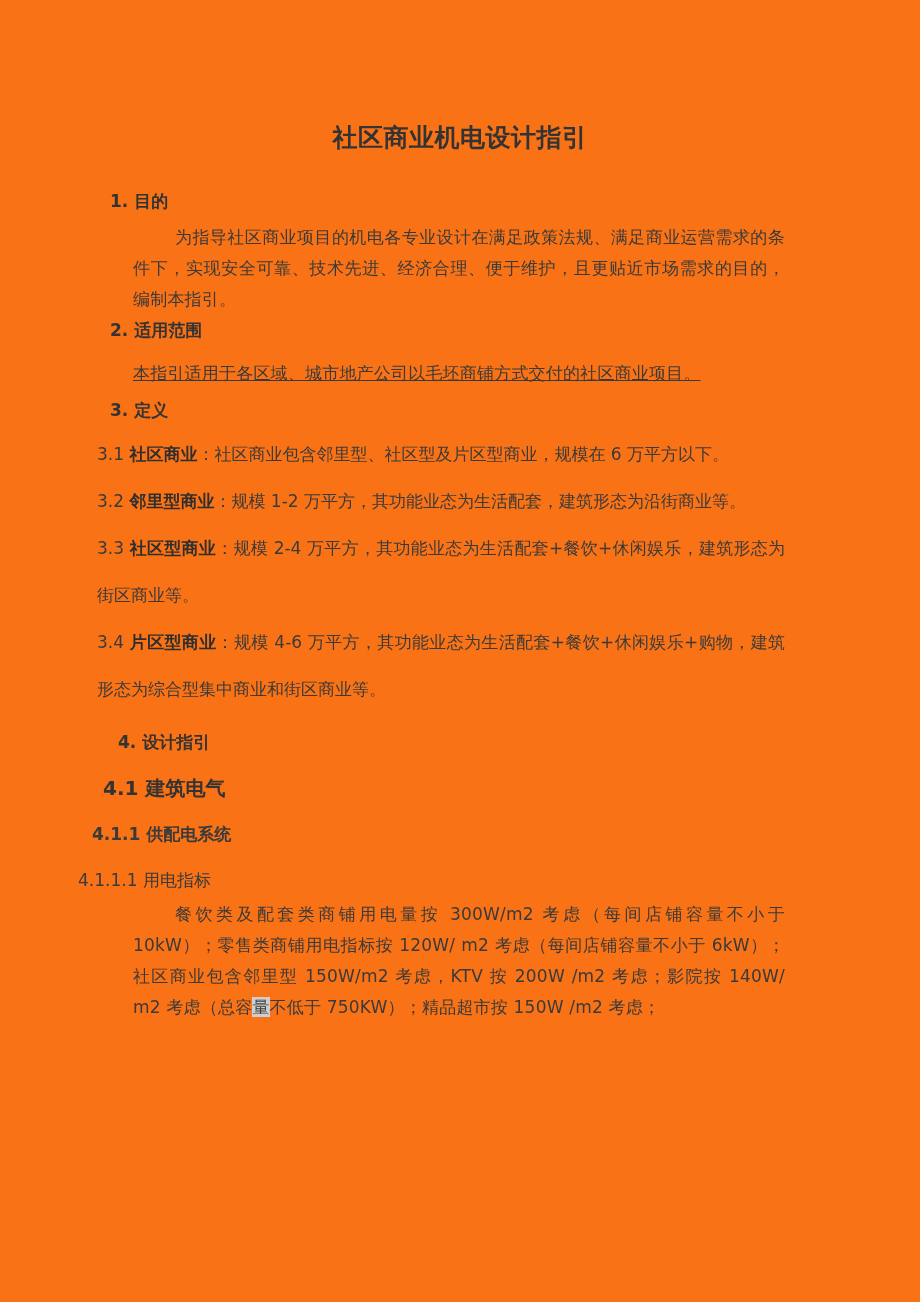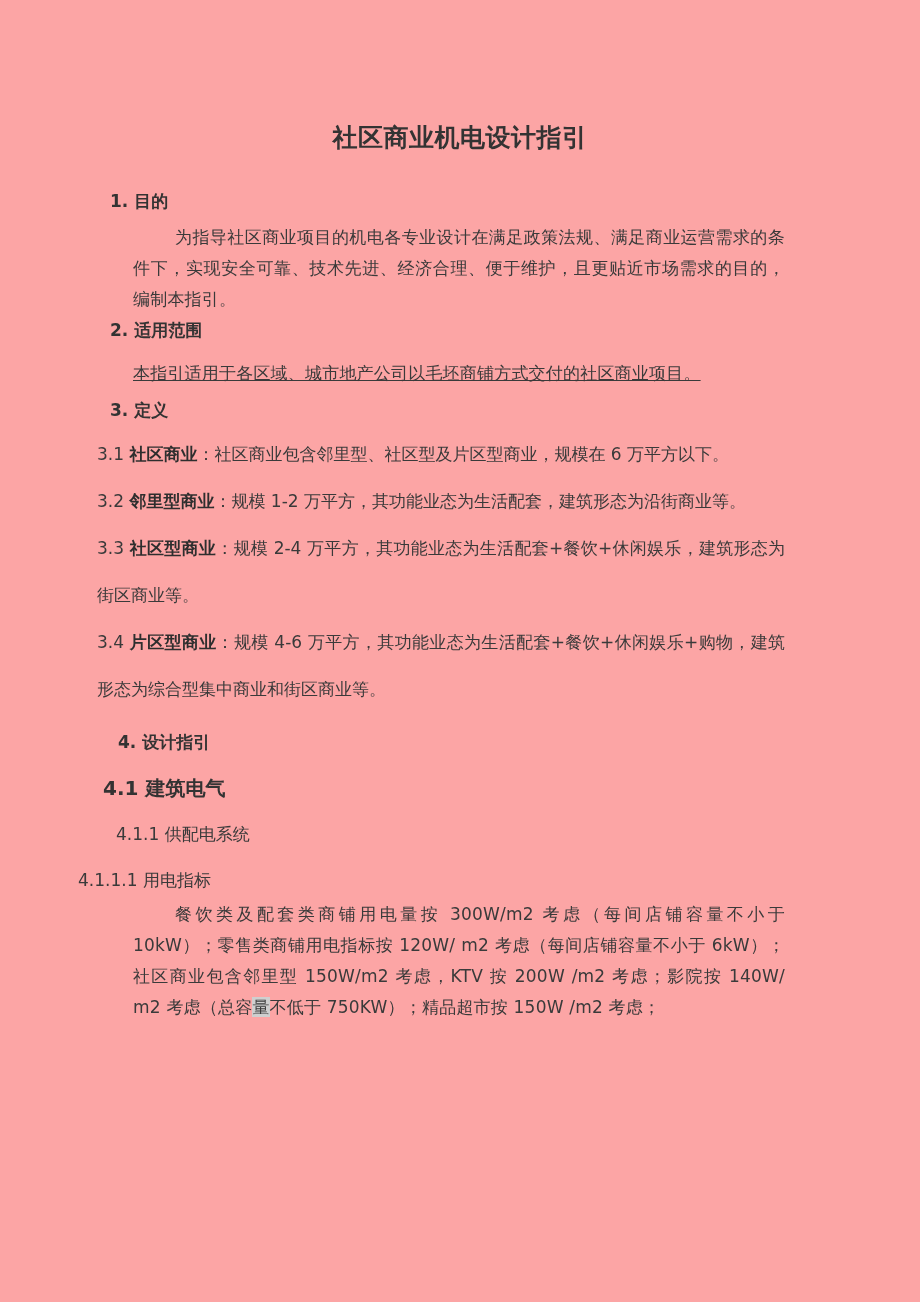--- a/index.html
+++ b/index.html
@@ -10,21 +10,21 @@
   }
   body {
     font-family: "DejaVu Sans", "Liberation Sans", sans-serif;
     color: #3a3a3a;
     -webkit-font-smoothing: antialiased;
   }
   .page {
     position: relative;
     width: 920px;
     height: 1302px;
-    background: #fca5a5;
+    background: #f97316;
     overflow: hidden;
     box-sizing: border-box;
   }
 
   
   .doc-title {
     position: absolute;
     top: 118px;
     left: 0;
     width: 920px;
@@ -60,25 +60,25 @@
   .h-lvl2 {
     font-size: 20px;
     font-weight: bold;
     color: #333333;
     line-height: 30px;
     margin: 16px 0 6px 0;
     padding-left: 103px;
   }
   .h-lvl3 {
     font-size: 17px;
-    font-weight: normal;
+    font-weight: bold;
     color: #3a3a3a;
     line-height: 30px;
     margin: 16px 0 6px 0;
-    padding-left: 116px;
+    padding-left: 92px;
   }
   .h-lvl4 {
     font-size: 17px;
     font-weight: normal;
     color: #3a3a3a;
     line-height: 30px;
     margin: 16px 0 4px 0;
     padding-left: 78px;
   }
 

